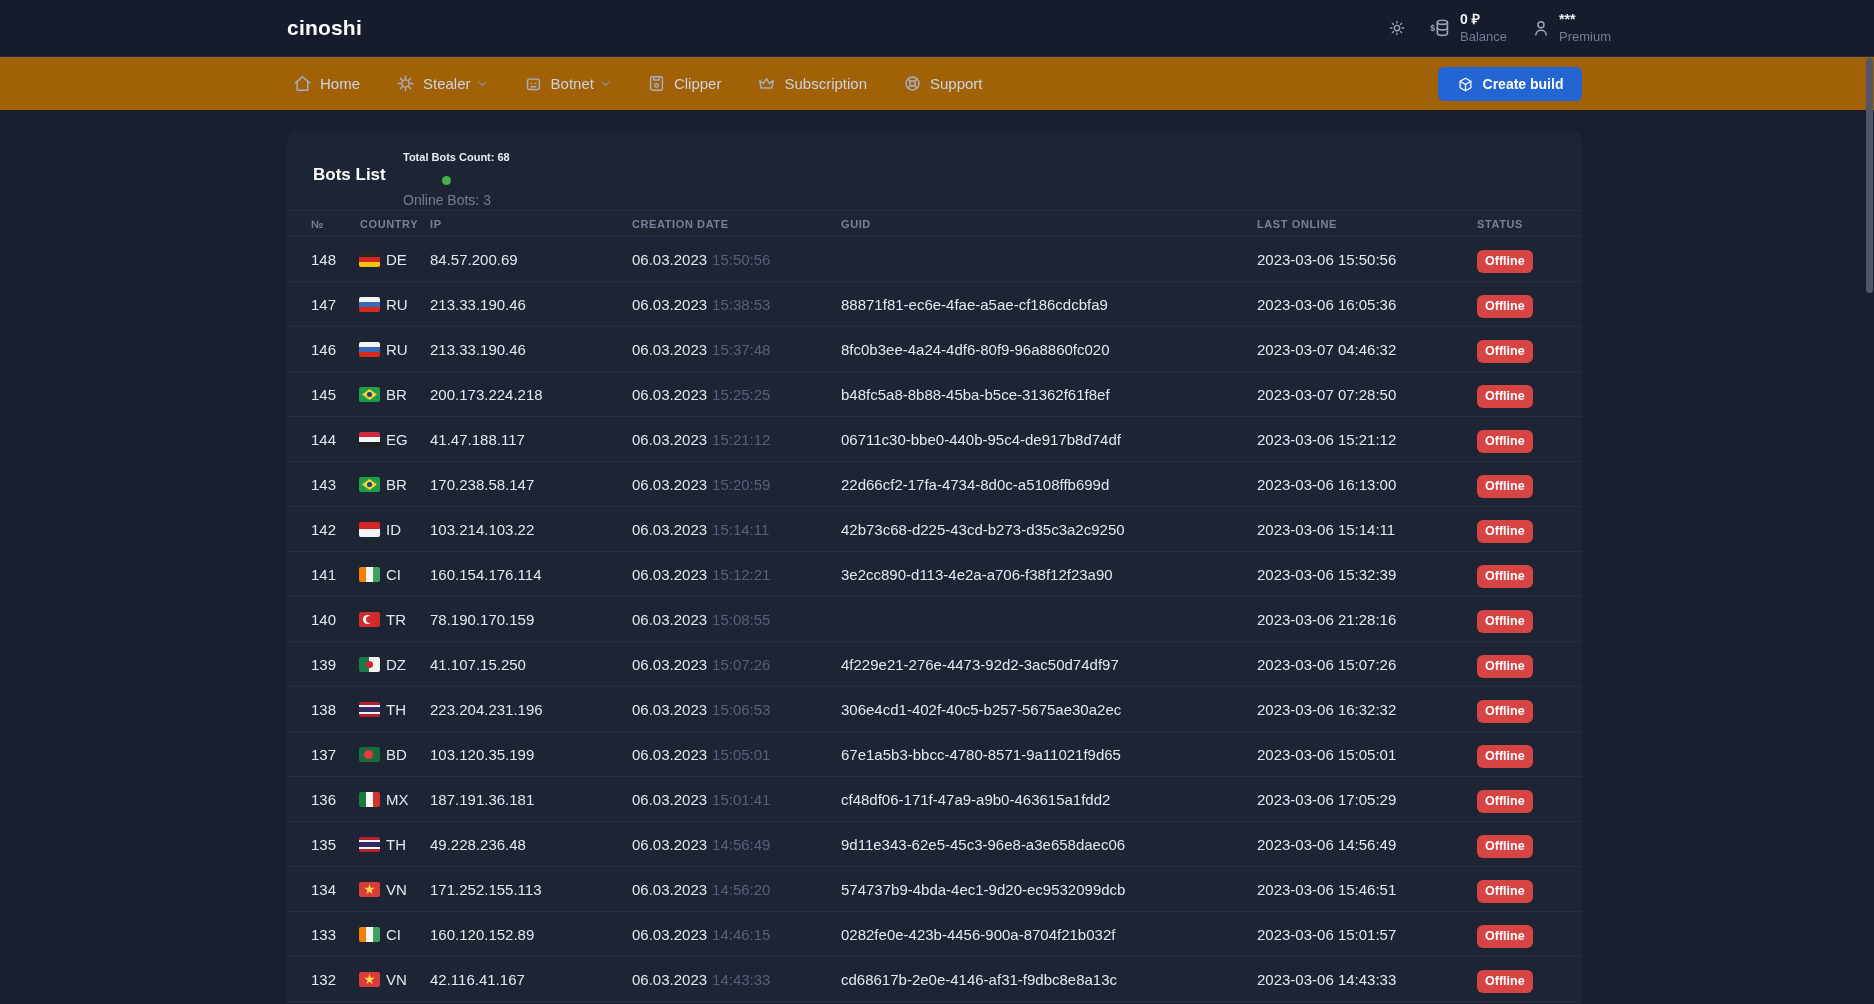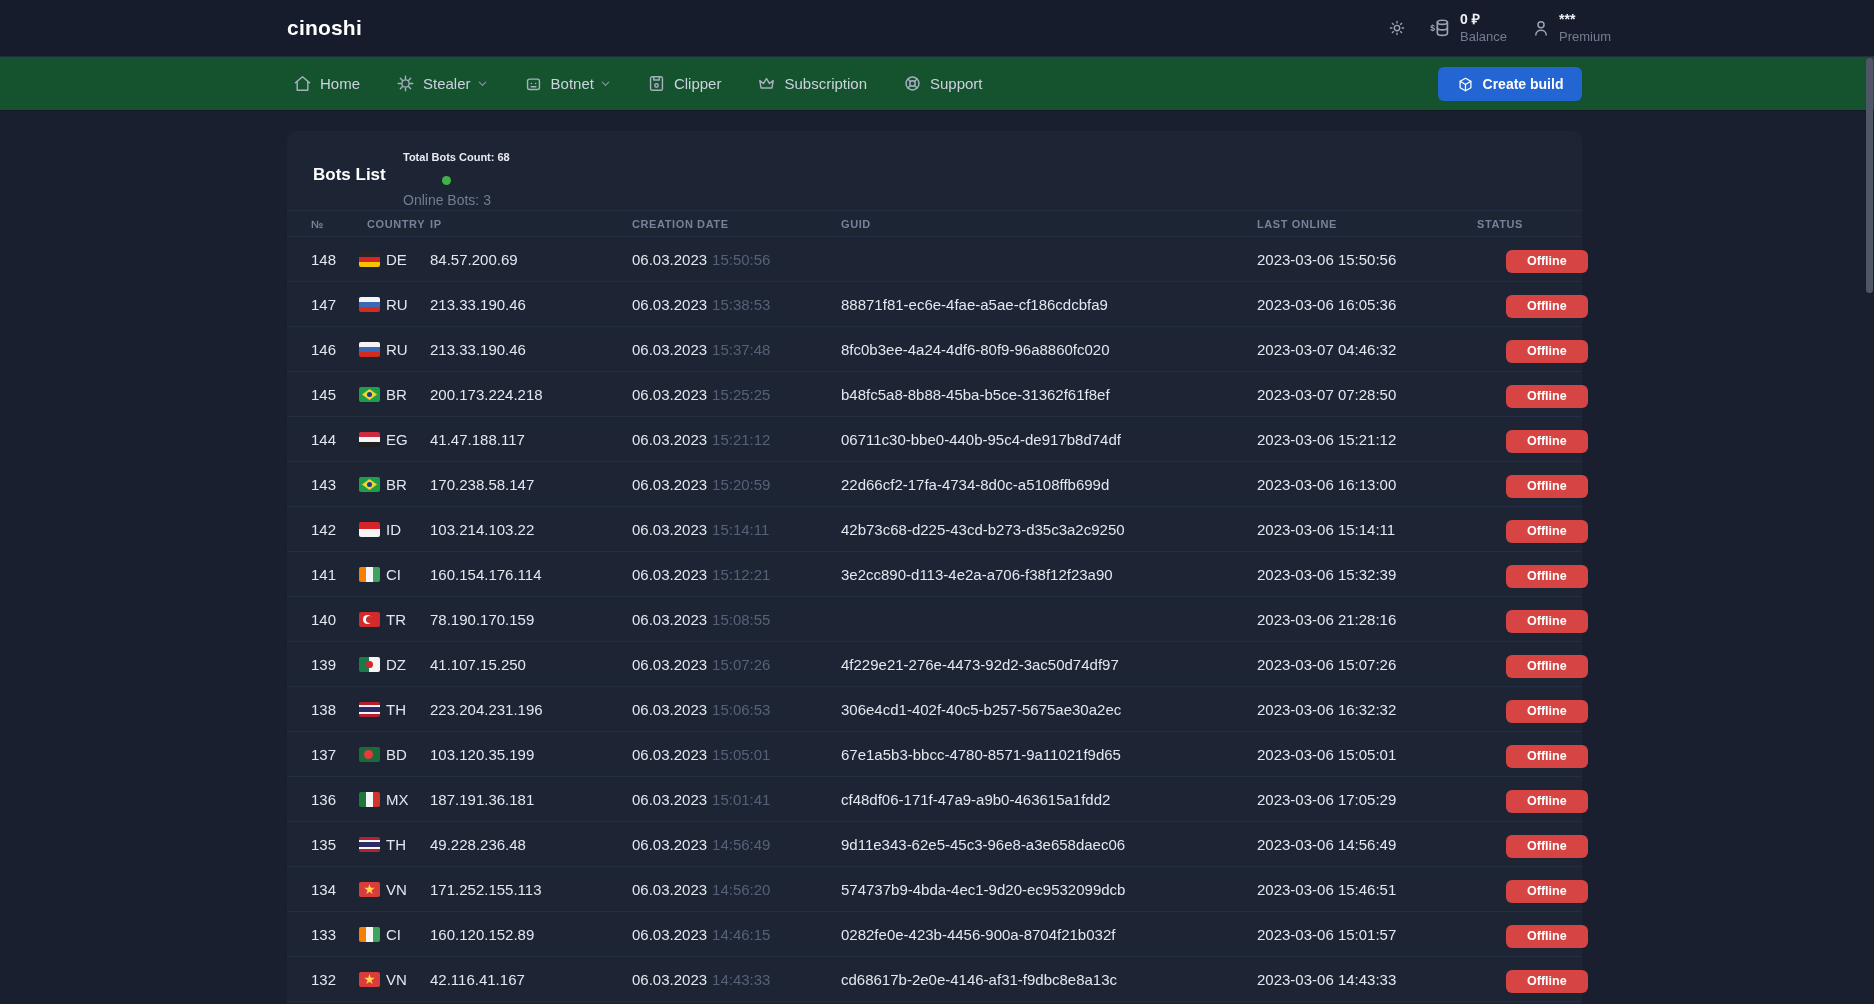--- a/index.html
+++ b/index.html
@@ -15,21 +15,21 @@
   .topbar-right { position:absolute; left:1388px; top:0; height:56px;
                   display:flex; align-items:center; gap:24px; }
   .icon { display:inline-flex; align-items:center; justify-content:center; color:#9aa3b6; }
   .tb-group { display:flex; align-items:center; gap:8px; cursor:pointer; }
   .tb-col { display:flex; flex-direction:column; line-height:1.25; }
   .tb-value { font-size:14px; font-weight:bold; color:#eef1f6; }
   .tb-label { font-size:13px; color:#737c92; }
 
   
   .navbar { position:absolute; left:0; top:57px; width:100%; height:54px;
-            background:#14532d; border-bottom:1px solid #131927; z-index:20; }
+            background:#a16207; border-bottom:1px solid #131927; z-index:20; }
   .nav-items { position:absolute; left:293px; top:0; height:53px;
                display:flex; align-items:center; gap:36px; }
   .nav-item { display:flex; align-items:center; gap:8px; color:#ccd2df;
               font-size:15px; cursor:pointer; white-space:nowrap; }
   .nav-item .icon { color:#a7afc1; }
   .chev { color:#8a93a8; margin-left:-2px; }
   .create-btn { position:absolute; left:1438px; top:10px; width:144px; height:34px;
                 background:#2265d3; border:none; border-radius:6px; color:#ffffff;
                 font-size:14px; font-weight:bold; display:flex; align-items:center;
                 justify-content:center; gap:9px; cursor:pointer;
@@ -59,22 +59,22 @@
   .c-num   { left:24px; }
   .c-flag  { left:72px; top:15px; height:15px; line-height:normal; }
   .c-code  { left:99px; }
   .c-ip    { left:143px; }
   .c-date  { left:345px; }
   .c-time  { color:#566078; margin-left:5px; }
   .c-guid  { left:554px; }
   .c-last  { left:970px; }
   .c-badge { left:1190px; top:11px; height:23px; line-height:23px; }
   .badge { display:inline-block; background:#d64444; color:#ffffff; font-size:12.5px;
-           font-weight:bold; border-radius:6px; padding:0 21px; height:23px;
-           line-height:23px;margin-left:29px; }
+           font-weight:bold; border-radius:6px; padding:0 8px; height:23px;
+           line-height:23px; }
 
   
   .flag { width:21px; height:15px; border-radius:2px; display:inline-block;
           position:relative; overflow:hidden; background:#444; }
   .flag-de { background:linear-gradient(180deg,#262626 0 33%,#d8232a 33% 66%,#f5c400 66% 100%); }
   .flag-ru { background:linear-gradient(180deg,#f5f5f5 0 33%,#3a6ab5 33% 66%,#d52b1e 66% 100%); }
   .flag-br { background:#1e9e4a; }
   .flag-br::before { content:""; position:absolute; left:3px; top:2px; width:15px; height:11px;
                      background:#f6d32d; clip-path:polygon(50% 0,100% 50%,50% 100%,0 50%); }
   .flag-br::after  { content:""; position:absolute; left:8px; top:5px; width:5px; height:5px;
@@ -239,21 +239,21 @@
   <div class="card">
     <div class="card-title">Bots List</div>
     <div class="stat-total">Total Bots Count: 68</div>
     <div class="stat-online">
       <span class="dot"></span>
       <span>Online Bots: 3</span>
     </div>
 
     <div class="thead" id="thead">
         <span class="th" style="left: 24px;">№</span>
-        <span class="th" style="left: 80px;">COUNTRY</span>
+        <span class="th" style="left: 73px;">COUNTRY</span>
         <span class="th" style="left: 143px;">IP</span>
         <span class="th" style="left: 345px; text-align: right;">CREATION DATE</span>
         <span class="th" style="left: 554px;">GUID</span>
         <span class="th" style="left: 970px;">LAST ONLINE</span>
         <span class="th" style="left: 1190px;">STATUS</span>
       </div>
     <div class="rows" id="rows">
         <div class="row">
           <span class="cell c-num">148</span>
           <span class="cell c-flag"><span class="flag flag-de"></span></span>

